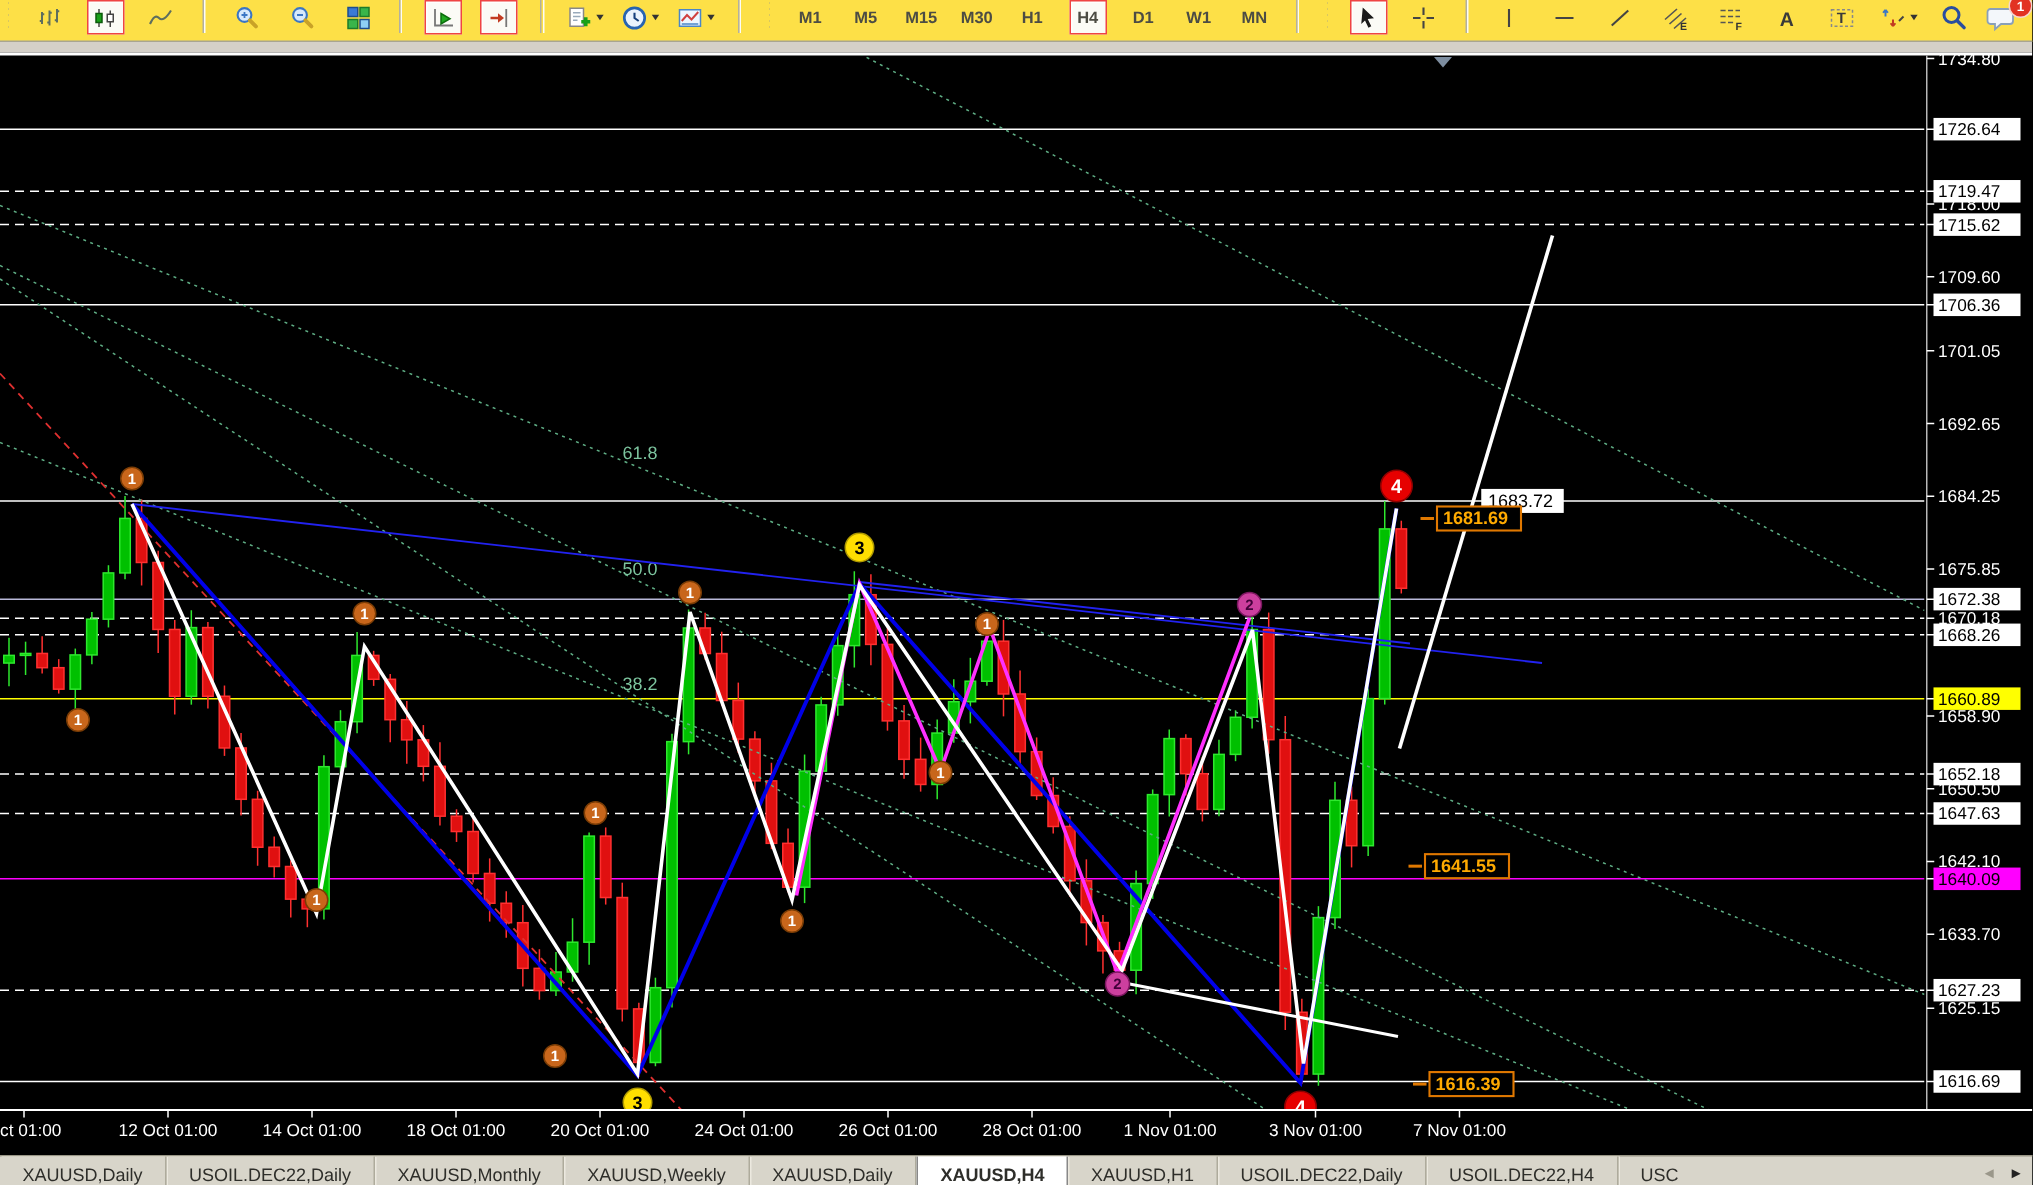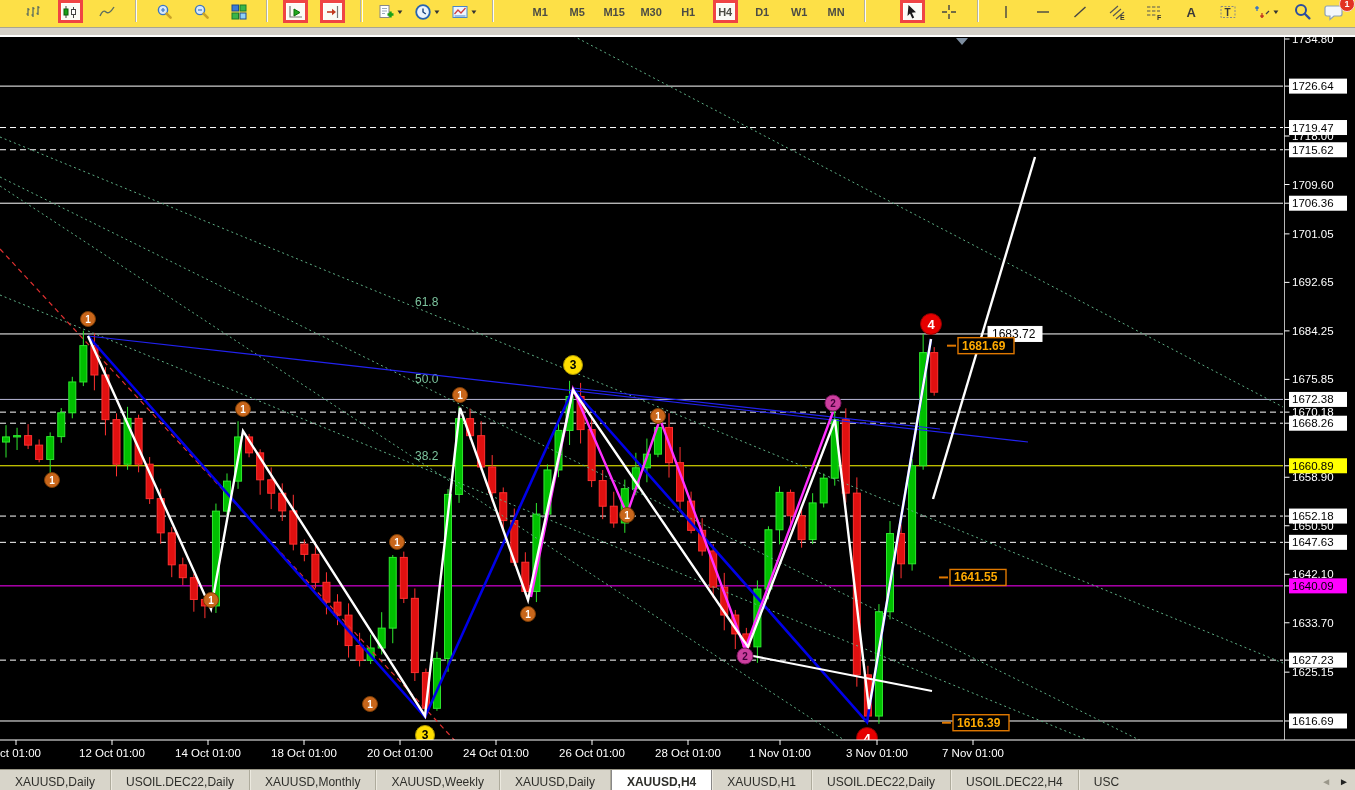--- a/index.html
+++ b/index.html
@@ -2,21 +2,21 @@
 <html><head>
 <meta charset="utf-8">
 <style>
   html,body{margin:0;padding:0;}
   body{width:1355px;height:790px;background:#000;font-family:"Liberation Sans",sans-serif;overflow:hidden;}
   
   .toolbar{height:28px;background:#fde047;border-bottom:1px solid #a8a591;display:flex;align-items:flex-start;padding-left:2px;box-sizing:border-box;gap:12px;}
   .grip{width:6px;height:20px;margin:0 3px;background-image:radial-gradient(circle,#9a9a8c 1px,transparent 1.2px);background-size:4px 4px;}
   .tbtn{min-width:25px;height:23px;display:flex;align-items:center;justify-content:center;border:1px solid transparent;box-sizing:border-box;cursor:default;}
   .tbtn svg{display:block;}
-  .tbtn.pressed{background:#fbfbf6;border:3px solid #ef4444;box-shadow:inset 1px 1px 0 #fff;}
+  .tbtn.pressed{background:#fbfbf6;border:1px solid #ef4444;box-shadow:inset 1px 1px 0 #fff;}
   .tf{padding:0 7px;font-size:11px;font-weight:bold;color:#4c4c44;}
   .caret{font-size:6px;color:#333;margin-left:2px;transform:scaleX(1.4);}
   .divider{width:2px;height:22px;border-left:1px solid #b3b0a0;border-right:1px solid #fcfcf8;margin:0 3px;}
   .tb-right{margin-left:auto;display:flex;align-items:center;margin-right:6px;gap:8px;}
   .community{position:relative;}
   .badge{position:absolute;top:-5px;right:-7px;background:#e23222;color:#fff;border-radius:50%;width:14px;height:14px;font-size:9px;font-weight:bold;display:flex;align-items:center;justify-content:center;border:1px solid #f6d5d0;}
   
   .tabs{height:24px;background:#d8d5ca;border-top:1px solid #989585;display:flex;align-items:stretch;font-size:12px;color:#2e2e2a;box-sizing:border-box;}
   .tab{padding:0 15px;display:flex;align-items:center;border-right:1px solid #aeab9c;box-shadow:1px 0 0 #ece9df;white-space:nowrap;cursor:default;}
   .tab.active{background:#fff;font-weight:bold;border-left:1px solid #888;border-right:1px solid #888;}

